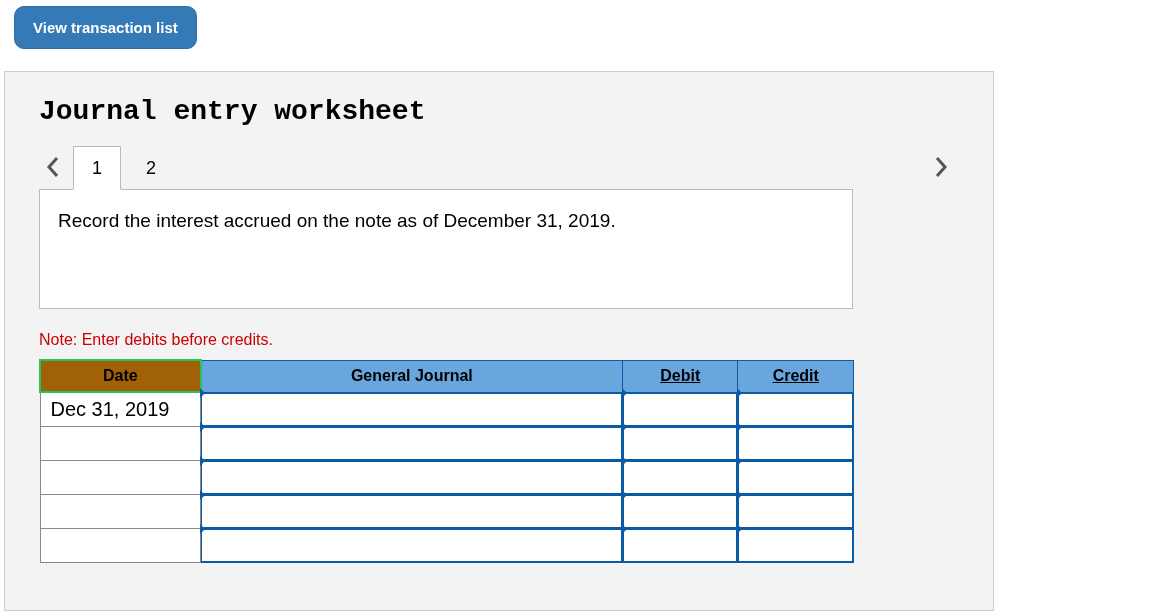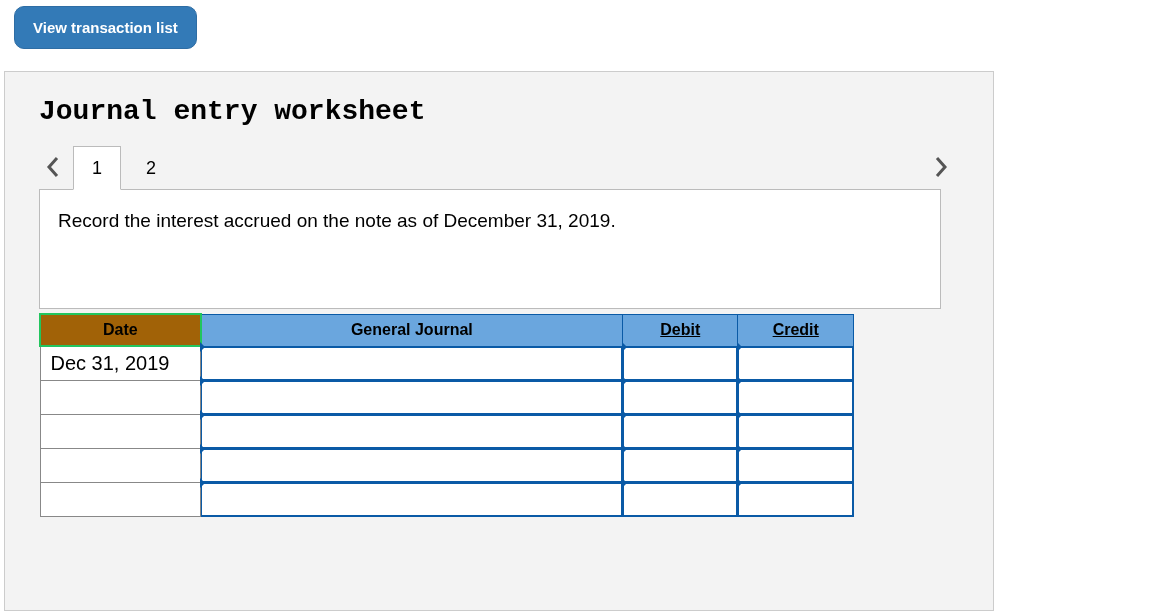--- a/index.html
+++ b/index.html
@@ -69,21 +69,21 @@
       border-bottom: 1px solid #fff;
     }
     .tab.inactive { border: none; background: transparent; }
     .instruction-box {
       background: #fff;
       border: 1px solid #bbb;
       min-height: 120px;
       padding: 20px 18px;
       font-size: 19px;
       color: #000;
-      width: 902px;
+      width: 814px;
     }
     .note-text {
       color: #cc0000;
       font-size: 16px;
       margin: 22px 0 10px 0;
     }
     .journal-table {
       border-collapse: collapse;
       width: 815px;
       margin-top: 4px;
@@ -147,20 +147,21 @@
     </div>
     <div class="nav-arrow right">
       <svg width="14" height="22" viewBox="0 0 14 22" fill="none" stroke="#000" stroke-width="3">
           <polyline points="3,2 11,11 3,20"></polyline>
         </svg>
     </div>
   </div>
 
   <div class="instruction-box">Record the interest accrued on the note as of December 31, 2019.</div>
 
+  <div class="note-text">Note: Enter debits before credits.</div>
 
   <table class="journal-table">
     <thead>
       <tr>
         <th class="date-col">Date</th>
         <th class="gj-col">General Journal</th>
         <th class="amt-col">Debit</th>
         <th class="amt-col">Credit</th>
       </tr>
     </thead>

